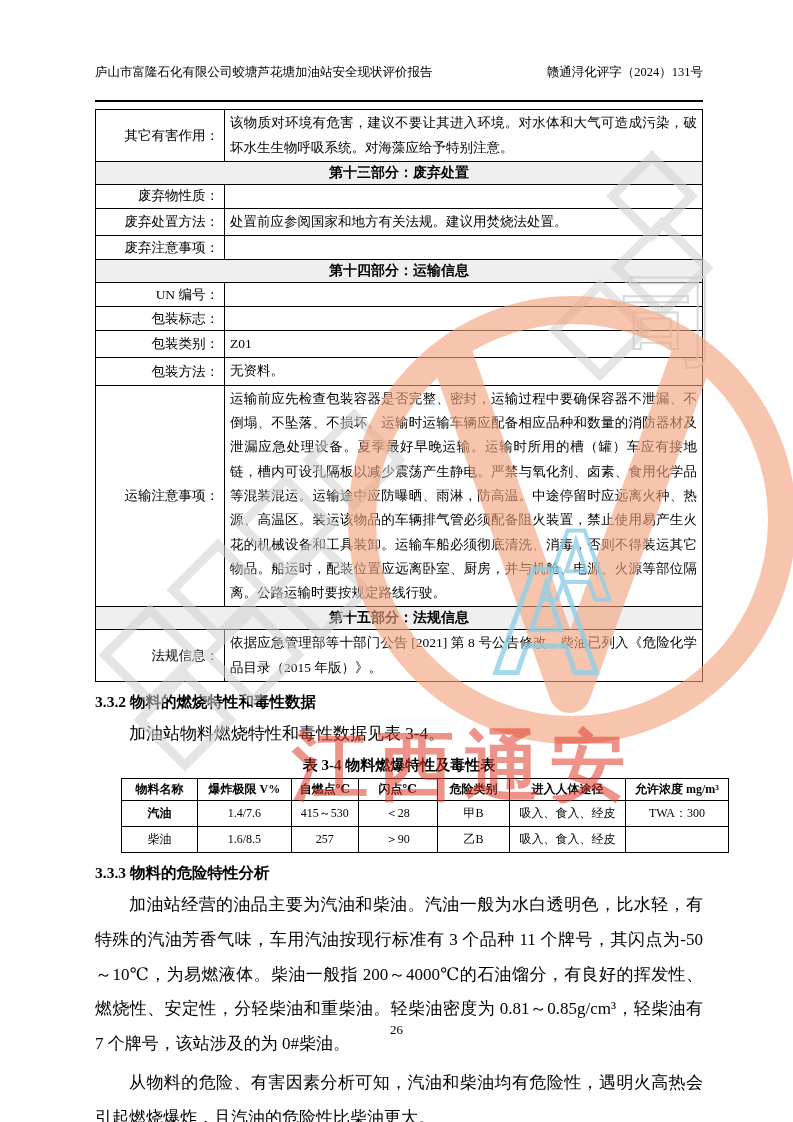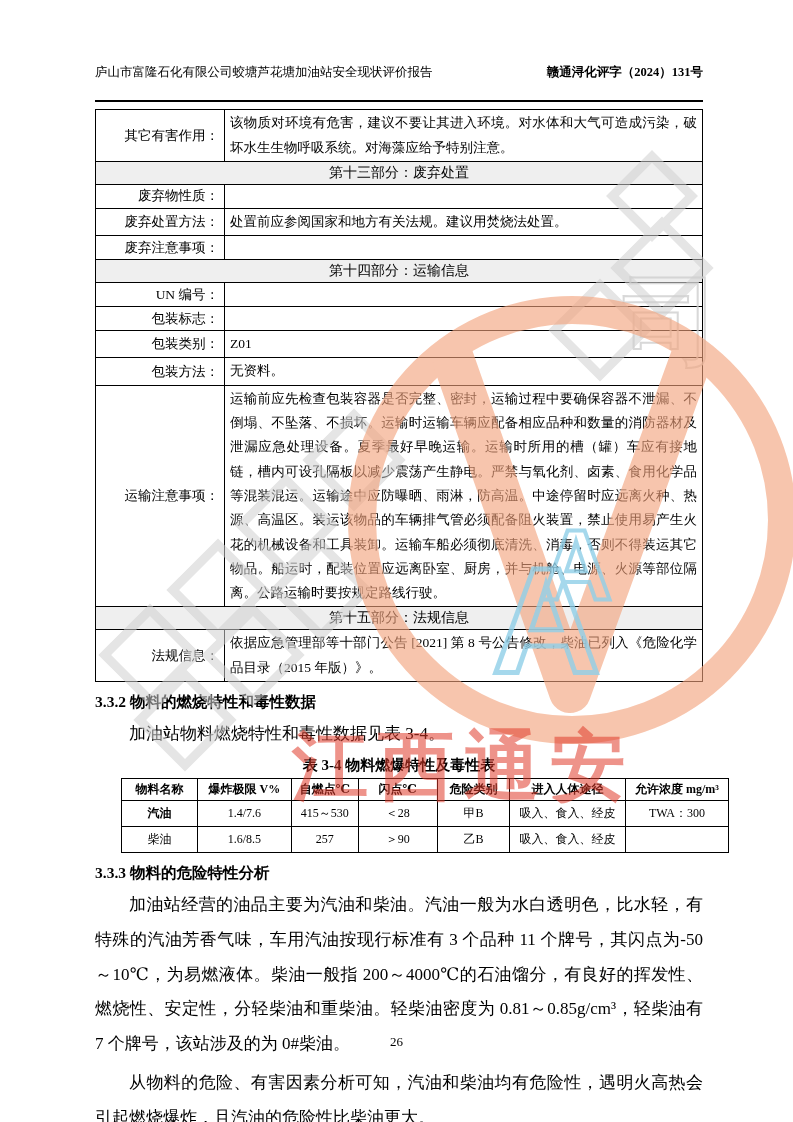--- a/index.html
+++ b/index.html
@@ -13,44 +13,44 @@
     color:#000;
   }
   .content{position:absolute;left:95px;top:64px;width:608px;z-index:2;}
   
   .pg-header{
     display:flex;justify-content:space-between;align-items:flex-end;
     font-size:12.5px;line-height:1.3;
     border-bottom:2px solid #000;
     padding-bottom:20px;margin-bottom:7px;
   }
-  .pg-header .right{font-weight:bold;margin-left:8px;}
+  .pg-header .right{font-weight:normal;margin-left:8px;}
   
   table.msds{border-collapse:collapse;width:100%;font-size:13.5px;table-layout:fixed;}
   table.msds td{border:1px solid #000;padding:1px 5px;vertical-align:middle;}
   table.msds td.lbl{width:118px;text-align:right;white-space:nowrap;}
   table.msds td.val{text-align:justify;line-height:1.8;}
   table.msds td.sec{
-    text-align:center;font-weight:normal;font-size:14px;
+    text-align:center;font-weight:bold;font-size:14px;
     background:#efefef;padding:2px 20px;
   }
   table.msds td.val.empty{height:21px;}
   
   .h3{font-weight:bold;font-size:15.5px;margin:10px 0 2px 0;
       font-family:"Liberation Serif","DejaVu Serif",serif;}
   p.indent{font-size:17px;line-height:2.05;text-indent:2em;text-align:justify;margin:4px 0;}
   .caption{text-align:center;font-weight:bold;font-size:15px;margin:4px 0 3px 0;}
   
   table.t34{border-collapse:collapse;width:100%;font-size:12px;table-layout:fixed;margin-left:26px;}
   table.t34 th,table.t34 td{border:1px solid #000;padding:2px 2px;text-align:center;overflow:hidden;white-space:nowrap;}
   table.t34 th{font-weight:bold;}
   table.t34 td{height:21px;}
   
   .footer{
-    position:absolute;left:0;width:100%;bottom:72px;
+    position:absolute;left:0;width:100%;bottom:84px;
     text-align:center;font-size:13px;z-index:2;
   }
   
   .wm-svg{position:absolute;left:0;top:0;z-index:3;pointer-events:none;}
   .wm-red{
     position:absolute;left:292px;top:716px;z-index:4;pointer-events:none;
     font-size:76px;font-weight:bold;letter-spacing:10px;
     font-family:"Liberation Serif","DejaVu Serif",serif;
     color:rgba(224,58,42,0.55);
     white-space:nowrap;

